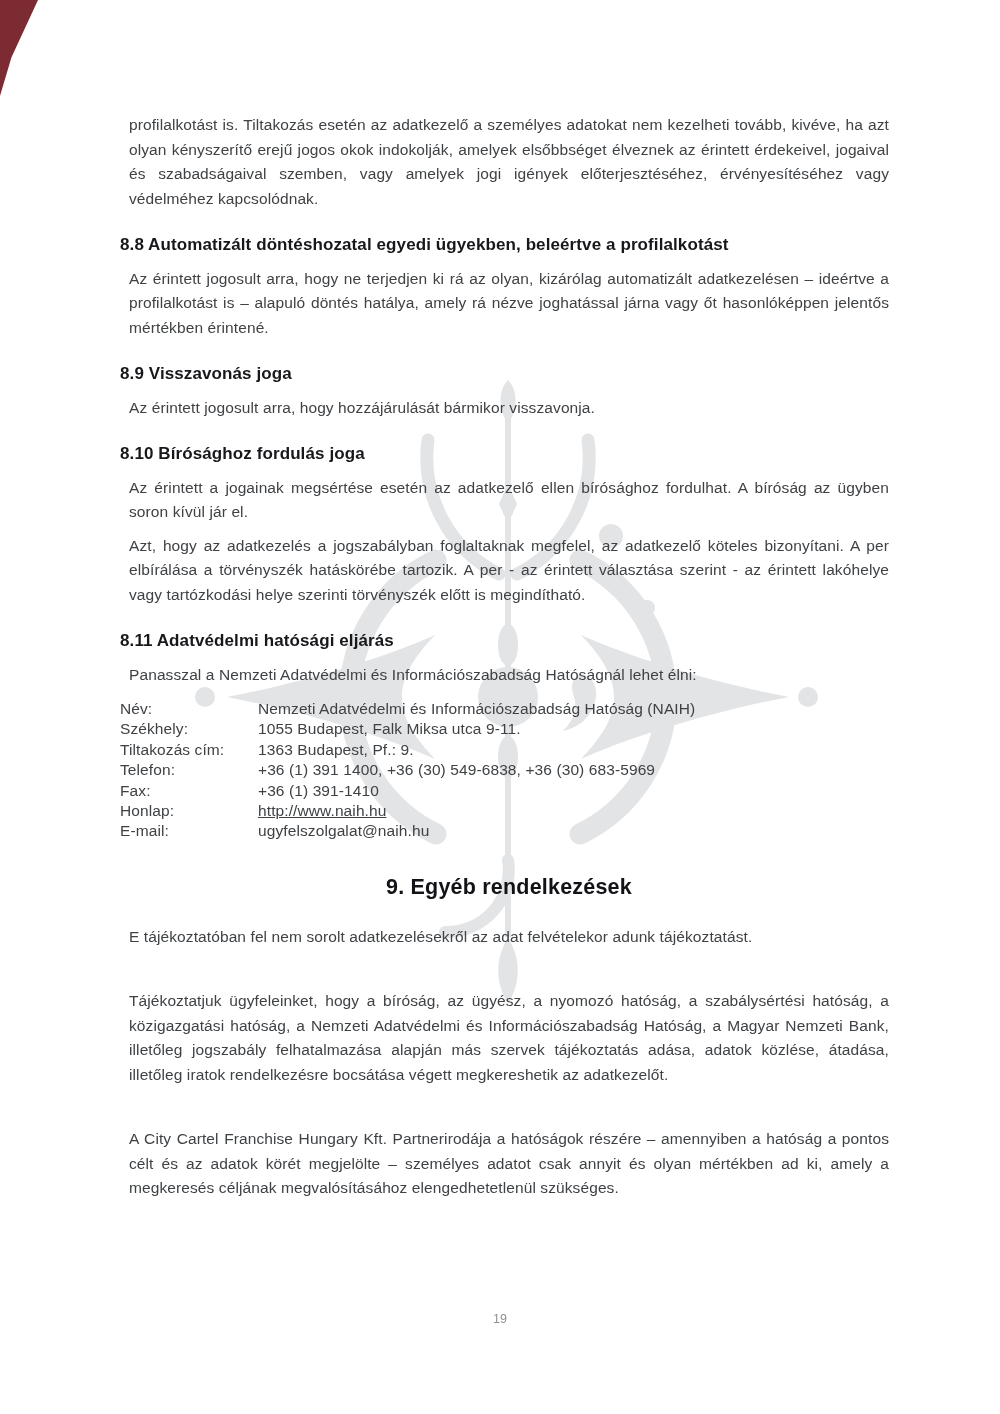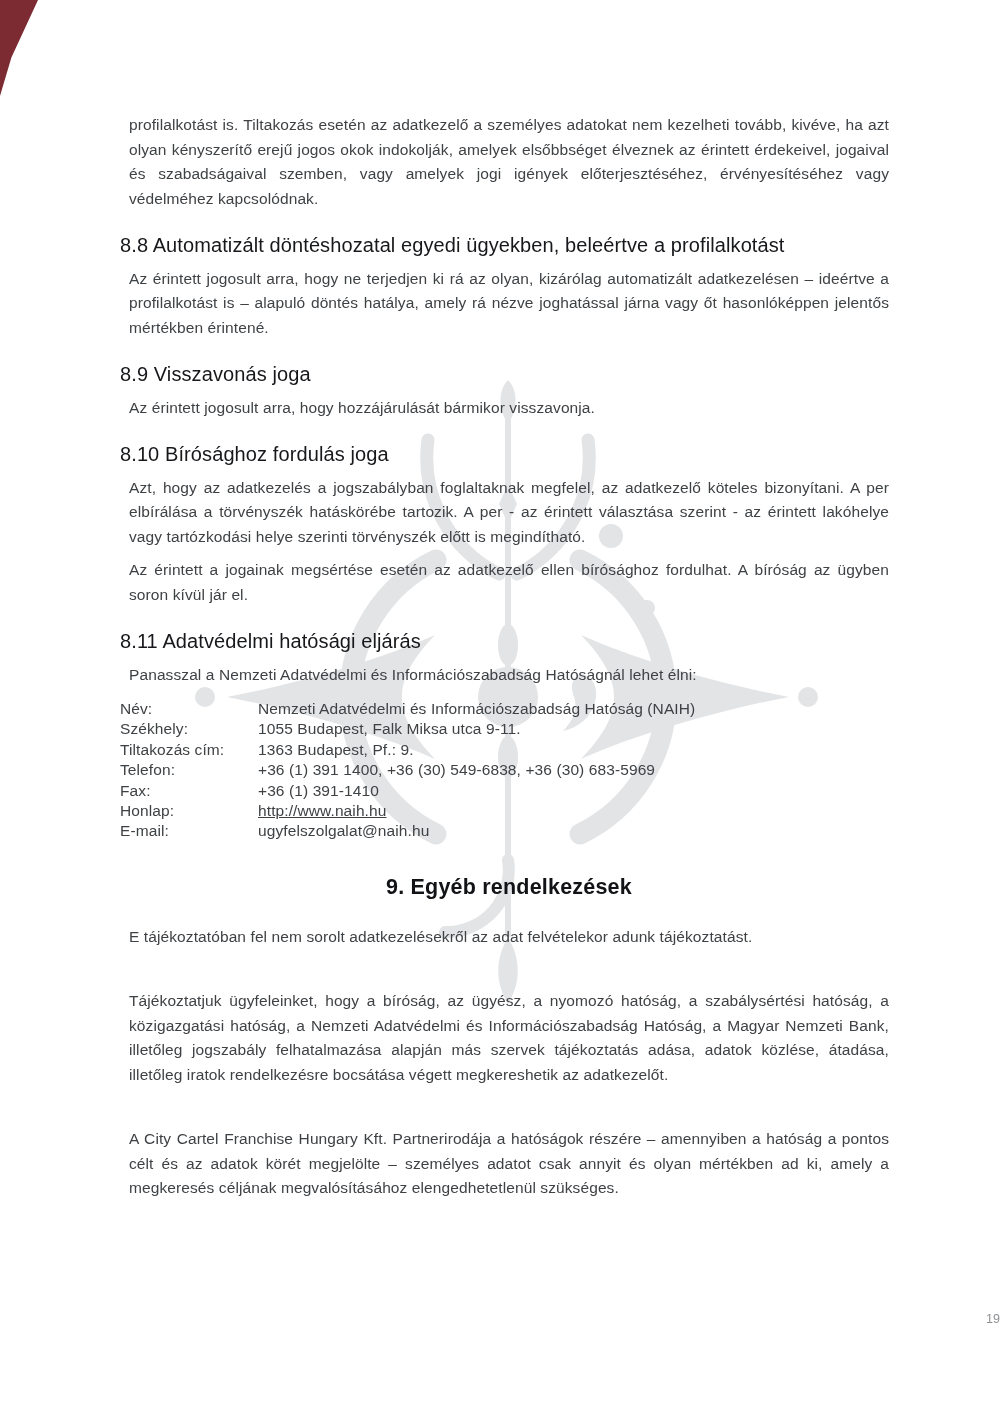--- a/index.html
+++ b/index.html
@@ -23,35 +23,35 @@
   }
 
   .content{
     position:absolute;left:120px;top:104px;width:778px;z-index:1;
     color:#3f4245;font-size:15.5px;line-height:24.5px;letter-spacing:.1px;
   }
   p{margin:9px;}
   .just{text-align:justify;}
   section{margin:0;}
   .sec-h{
-    font-size:20px;line-height:24.5px;font-weight:normal;color:#17181b;
+    font-size:17px;line-height:24.5px;font-weight:bold;color:#17181b;
     margin:22px 0 0 0;
   }
   .contact{margin-top:12px;}
   .c-row{display:flex;line-height:20.4px;}
   .c-lbl{width:138px;flex:0 0 138px;}
   .c-val{flex:1;}
   a.doclink{color:#3f4245;text-decoration:underline;}
   .chapter-h{
     font-size:21.5px;line-height:30px;font-weight:800;color:#121316;
     letter-spacing:.2px;margin:30px 0 23px 0;text-align:center;
   }
   .gap{height:22px;}
   .footer{
-    position:absolute;top:1312px;left:0;width:1000px;text-align:right;
+    position:absolute;top:1312px;left:0;width:1000px;text-align:center;
     font-size:12.5px;color:#8e9093;z-index:1;
   }
 </style>
 </head>
 <body>
 
 <div class="page">
 
   <div class="corner" style="background:#7c2b33"></div>
 
@@ -104,22 +104,22 @@
       <p class="just">Az érintett jogosult arra, hogy ne terjedjen ki rá az olyan, kizárólag automatizált adatkezelésen – ideértve a profilalkotást is – alapuló döntés hatálya, amely rá nézve joghatással járna vagy őt hasonlóképpen jelentős mértékben érintené.</p>
     </section>
 
     <section>
       <h3 class="sec-h">8.9 Visszavonás joga</h3>
       <p>Az érintett jogosult arra, hogy hozzájárulását bármikor visszavonja.</p>
     </section>
 
     <section>
       <h3 class="sec-h">8.10 Bírósághoz fordulás joga</h3>
+      <p class="just">Az érintett a jogainak megsértése esetén az adatkezelő ellen bírósághoz fordulhat. A bíróság az ügyben soron kívül jár el.</p>
       <p class="just">Azt, hogy az adatkezelés a jogszabályban foglaltaknak megfelel, az adatkezelő köteles bizonyítani. A per elbírálása a törvényszék hatáskörébe tartozik. A per - az érintett választása szerint - az érintett lakóhelye vagy tartózkodási helye szerinti törvényszék előtt is megindítható.</p>
-      <p class="just">Az érintett a jogainak megsértése esetén az adatkezelő ellen bírósághoz fordulhat. A bíróság az ügyben soron kívül jár el.</p>
     </section>
 
     <section>
       <h3 class="sec-h">8.11 Adatvédelmi hatósági eljárás</h3>
       <p>Panasszal a Nemzeti Adatvédelmi és Információszabadság Hatóságnál lehet élni:</p>
 
       <div class="contact">
         <div class="c-row">
           <span class="c-lbl">Név:</span>
           <span class="c-val">Nemzeti Adatvédelmi és Információszabadság Hatóság (NAIH)</span>

